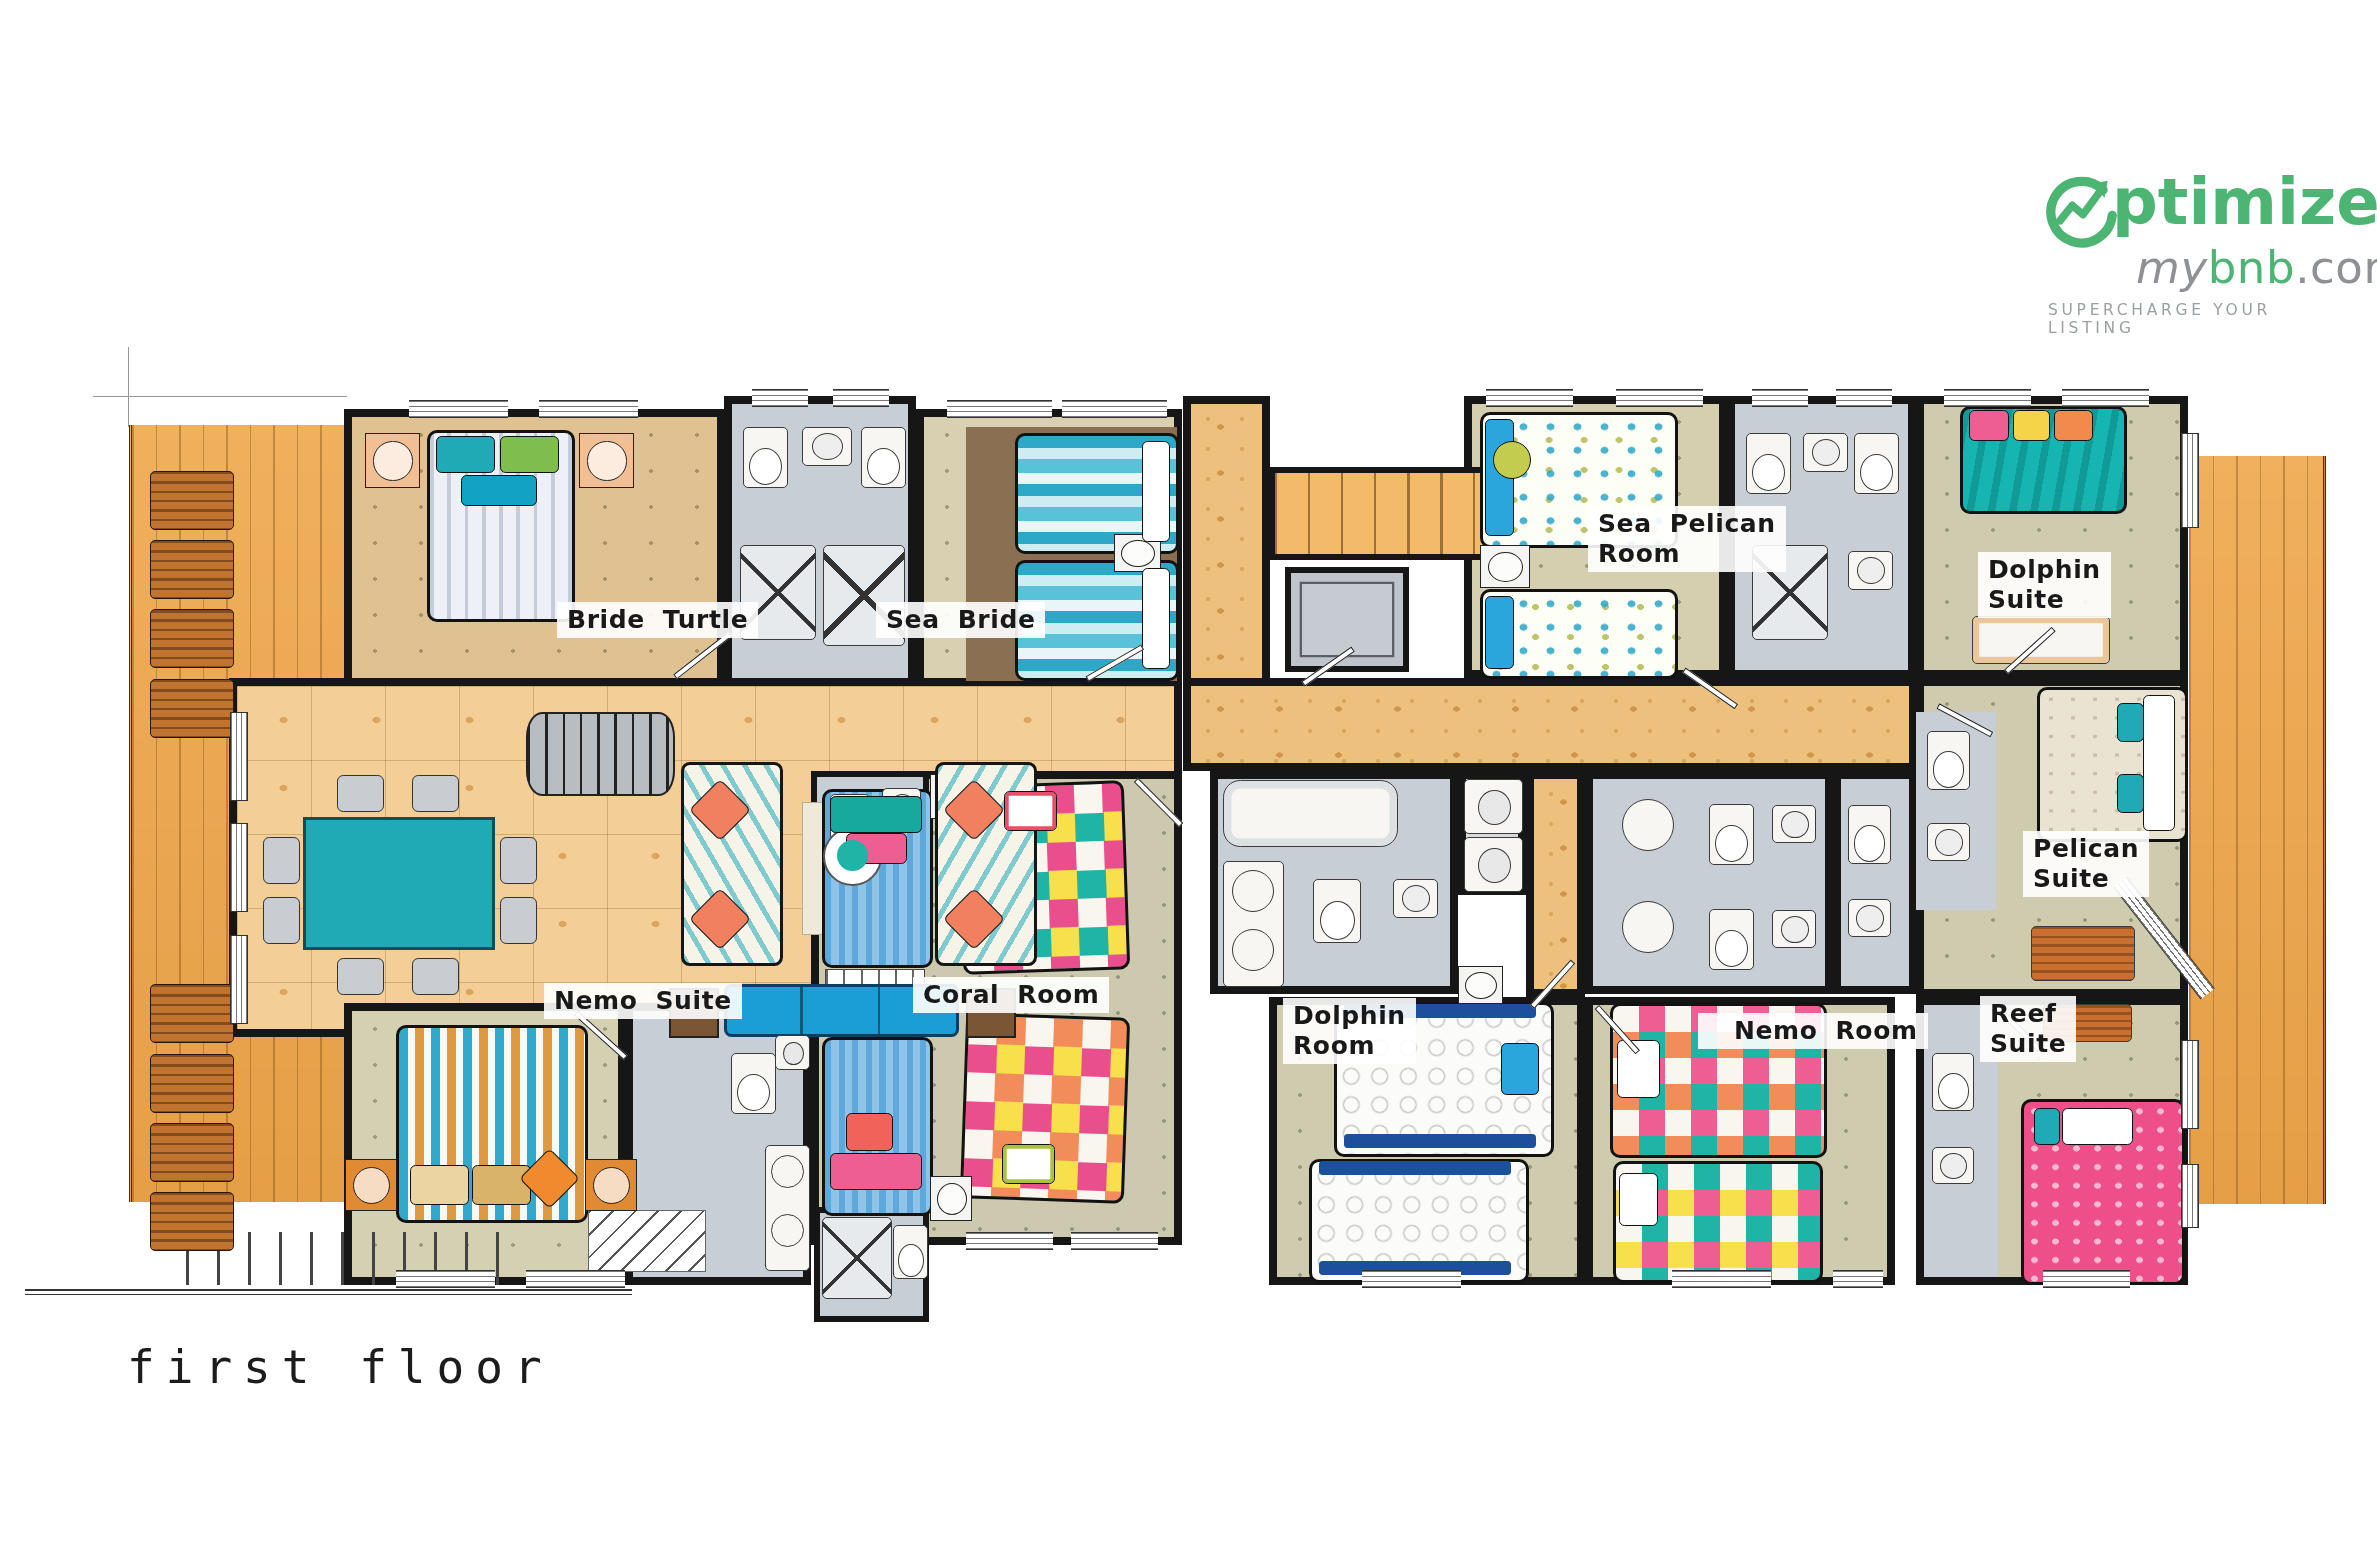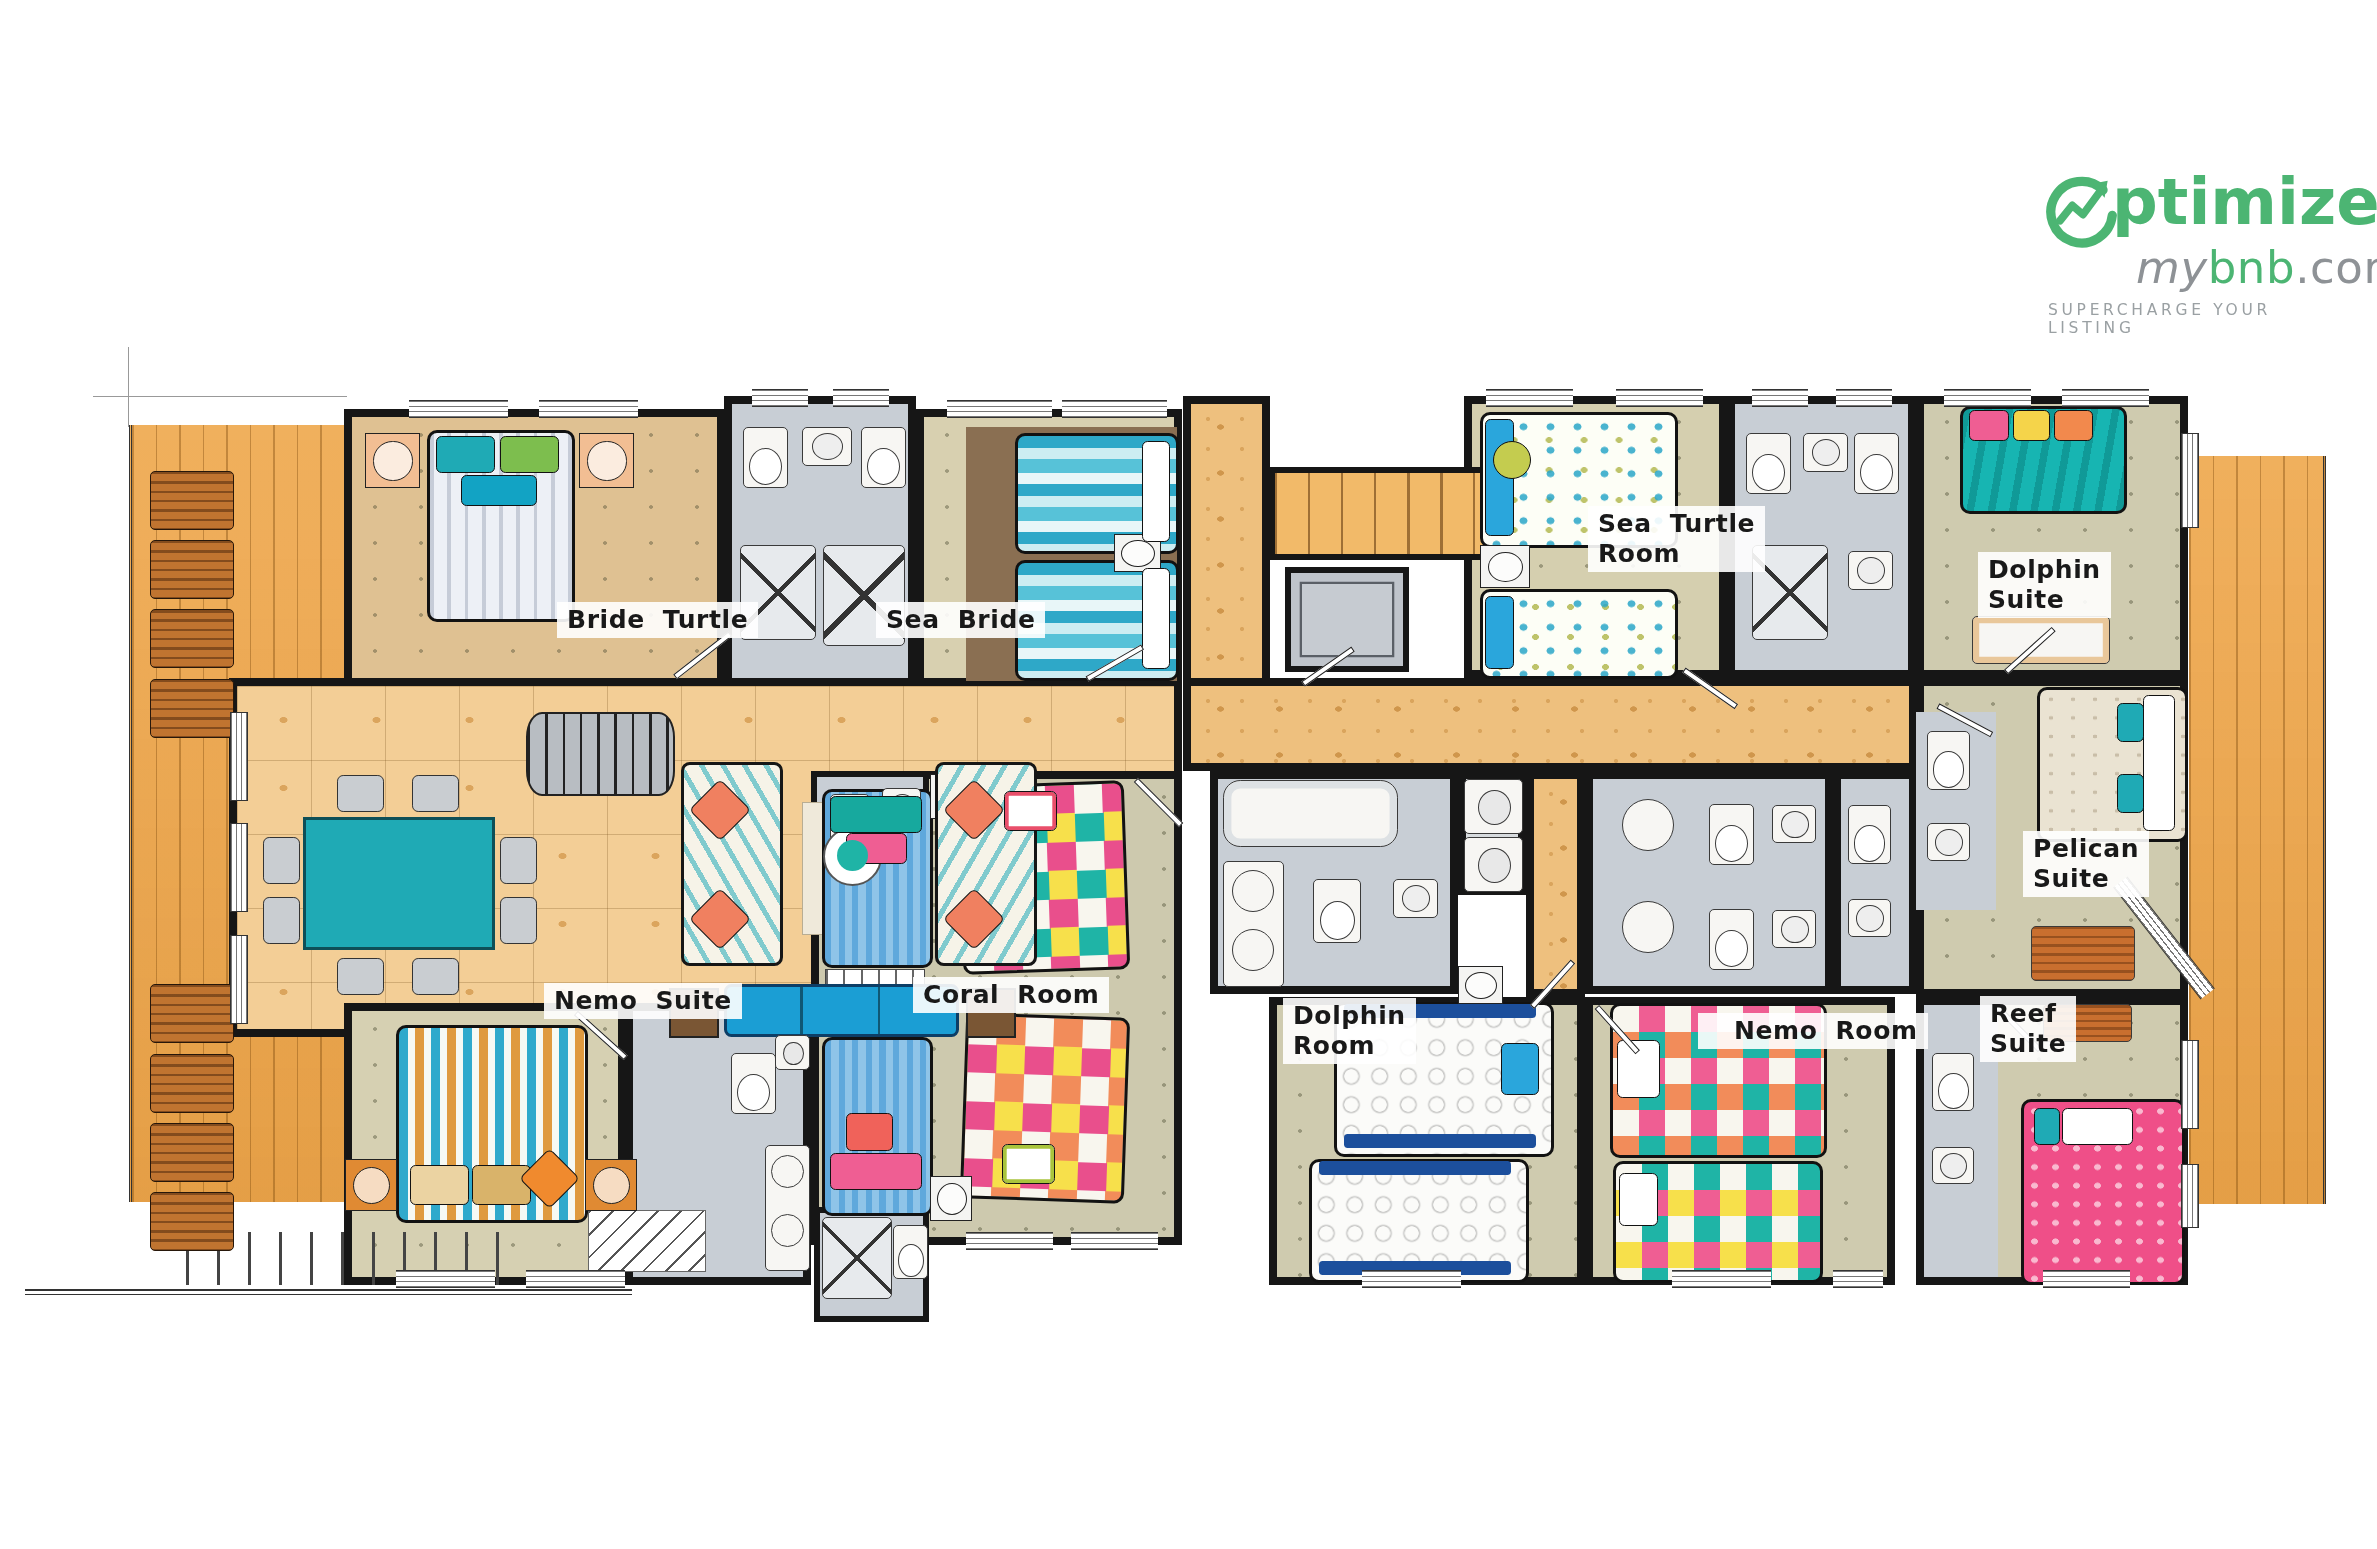--- a/index.html
+++ b/index.html
@@ -298,21 +298,21 @@
 
   <div class="chip" style="left:557px;top:602px;">
     <span>Bride Turtle</span>
       <span></span>
     </div>
   <div class="chip" style="left:876px;top:602px;">
     <span>Sea Bride</span>
       <span></span>
     </div>
   <div class="chip" style="left:1588px;top:506px;">
-    <span>Sea Turtle</span>
+    <span>Sea Pelican</span>
       <span>Room</span>
     </div>
   <div class="chip" style="left:1978px;top:552px;">
     <span>Dolphin</span>
       <span>Suite</span>
     </div>
   <div class="chip" style="left:2023px;top:831px;">
     <span>Pelican</span>
       <span>Suite</span>
     </div>
@@ -330,20 +330,21 @@
     </div>
   <div class="chip" style="left:1698px;top:1013px;padding-left:36px;">
     <span>Nemo Room</span>
       <span></span>
     </div>
   <div class="chip" style="left:1980px;top:996px;">
     <span>Reef</span>
       <span>Suite</span>
     </div>
 
+  <div class="floor-title">first floor</div>
 
   <div class="logo">
     <svg width="77" height="77" viewBox="0 0 100 100" style="position:absolute;left:0;top:1.2px;">
       <path d="M78 22 A40 40 0 1 0 90 55" fill="none" stroke="#4CB573" stroke-width="12" stroke-linecap="round"></path>
       <path d="M22 62 L38 42 L52 54 L74 24" fill="none" stroke="#4CB573" stroke-width="10" stroke-linecap="round" stroke-linejoin="round"></path>
       <polygon points="64,14 84,10 80,32" fill="#4CB573"></polygon>
     </svg>
     <span class="brand" style="color:#4CB573;">ptimize</span>
     <div class="domain">
       <span style="color:#8E9296;font-style:italic;">my</span><span style="color:#4CB573;">bnb</span><span style="color:#8E9296;">.com</span>

